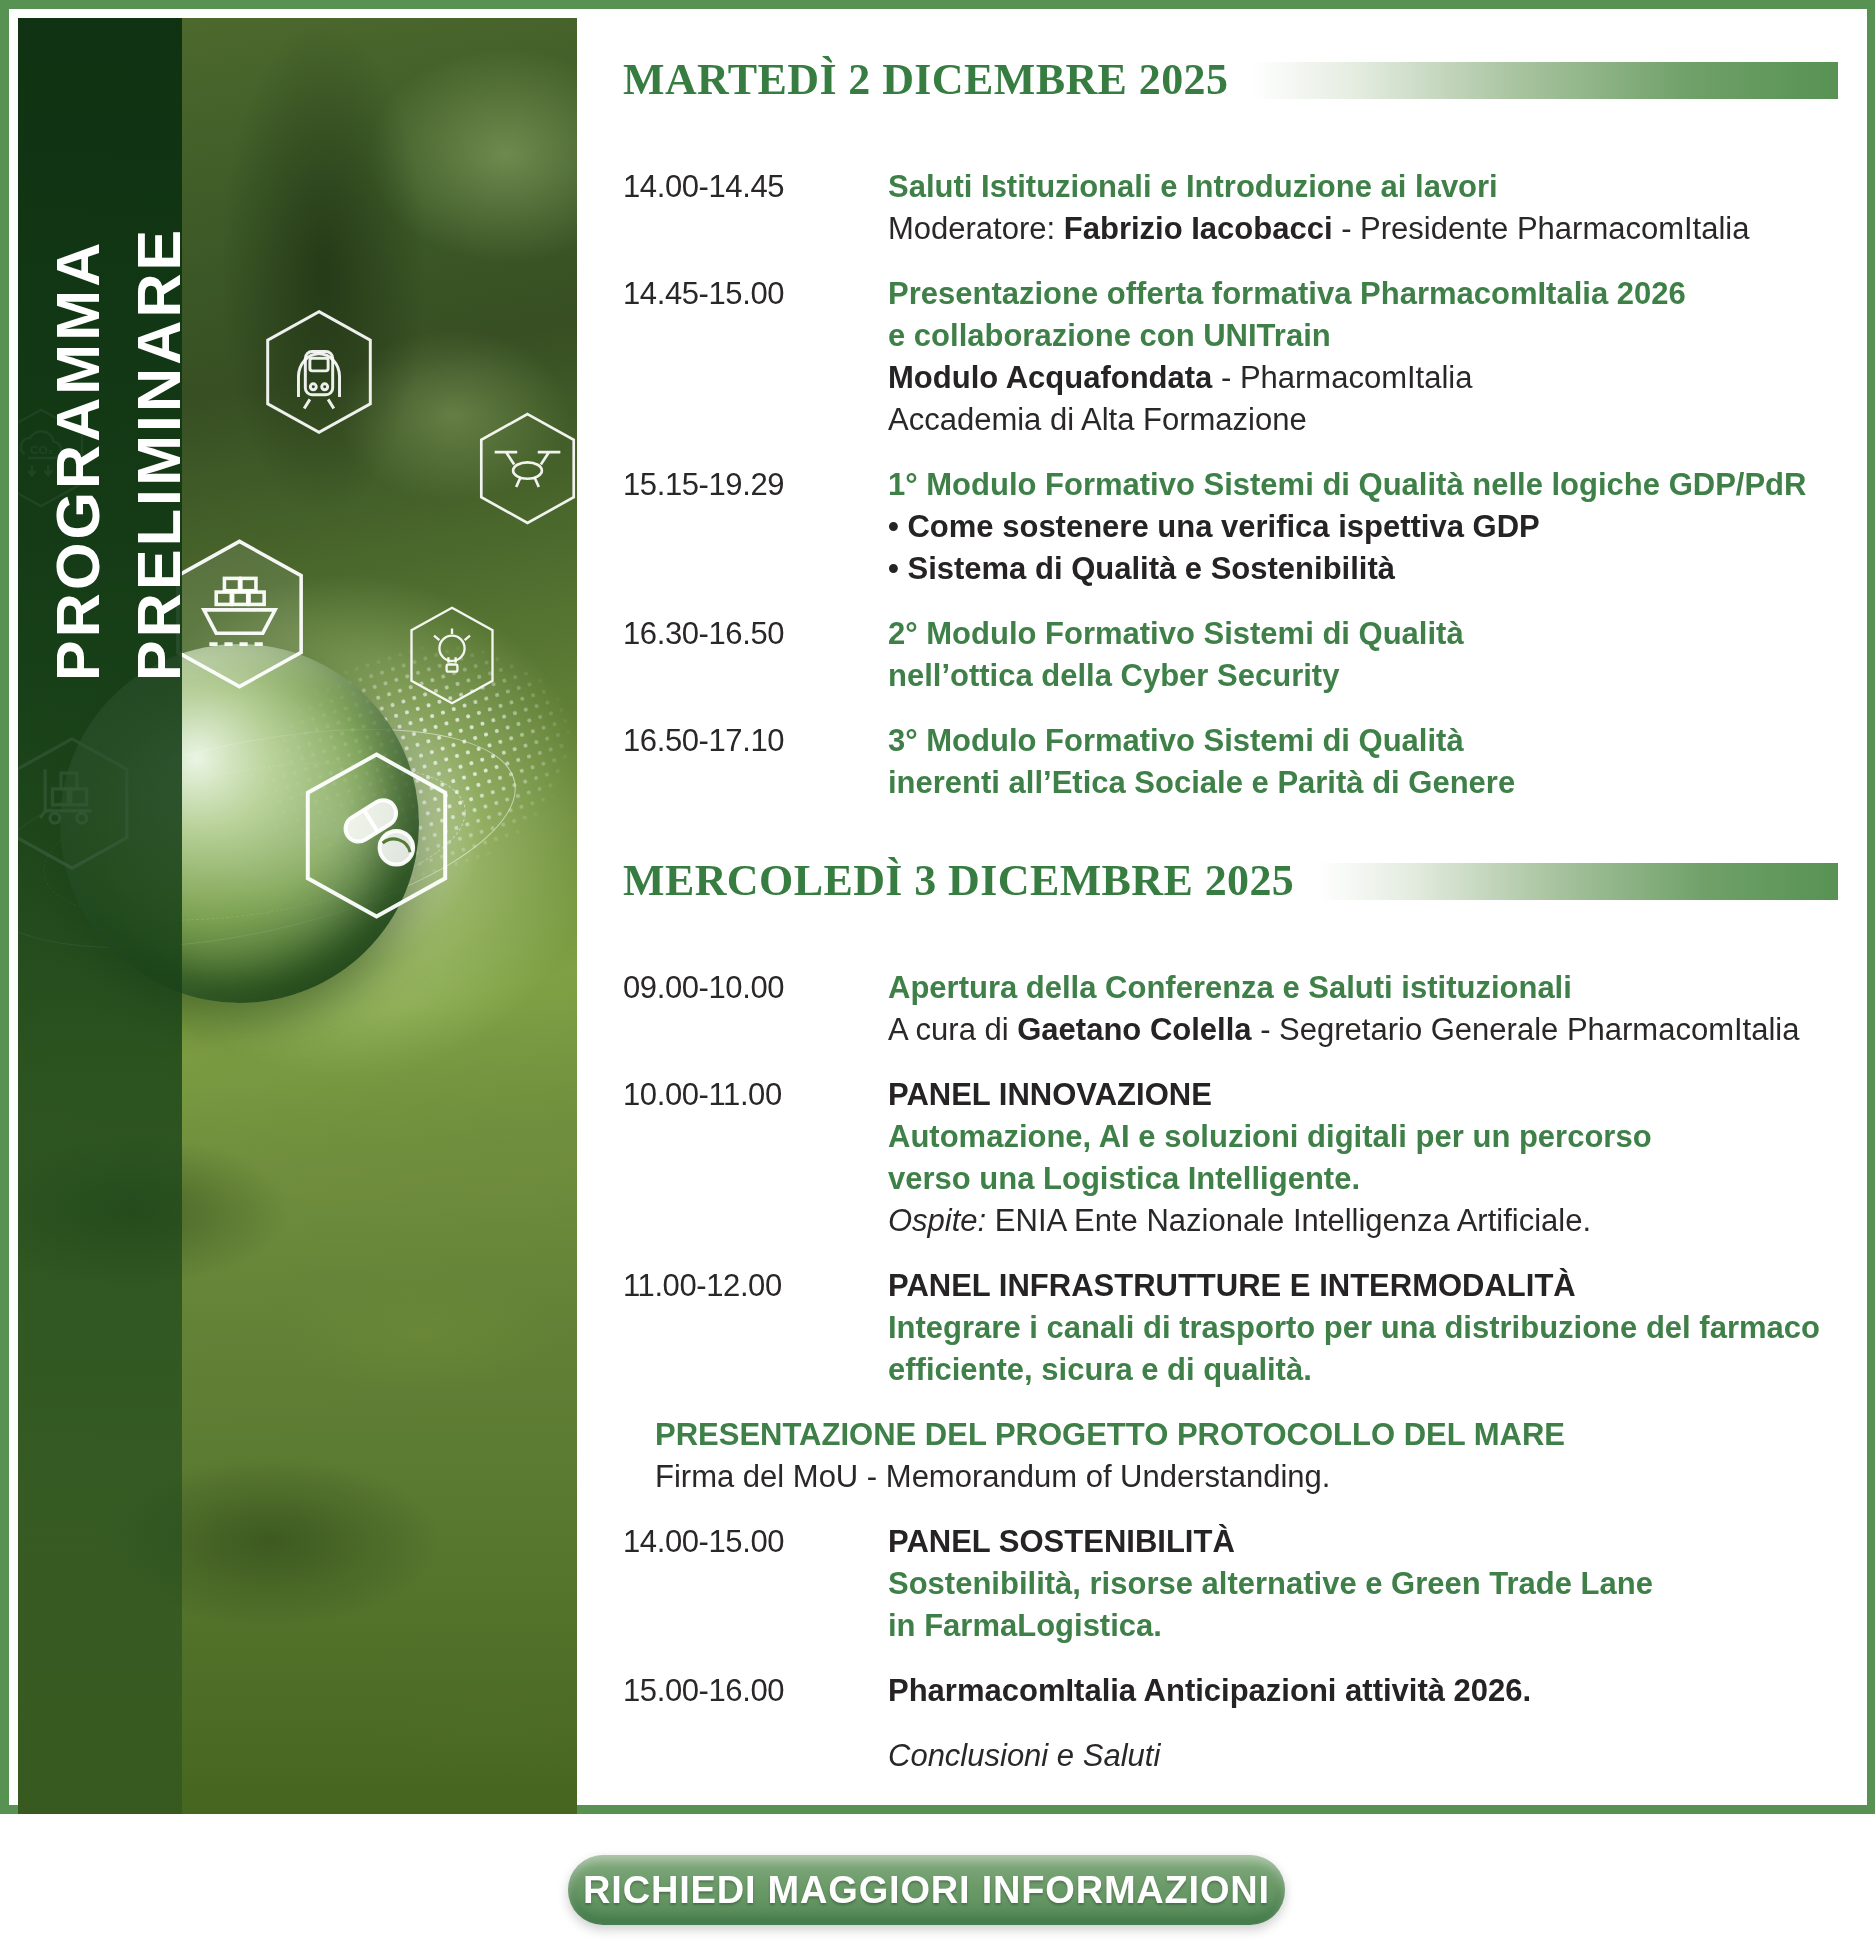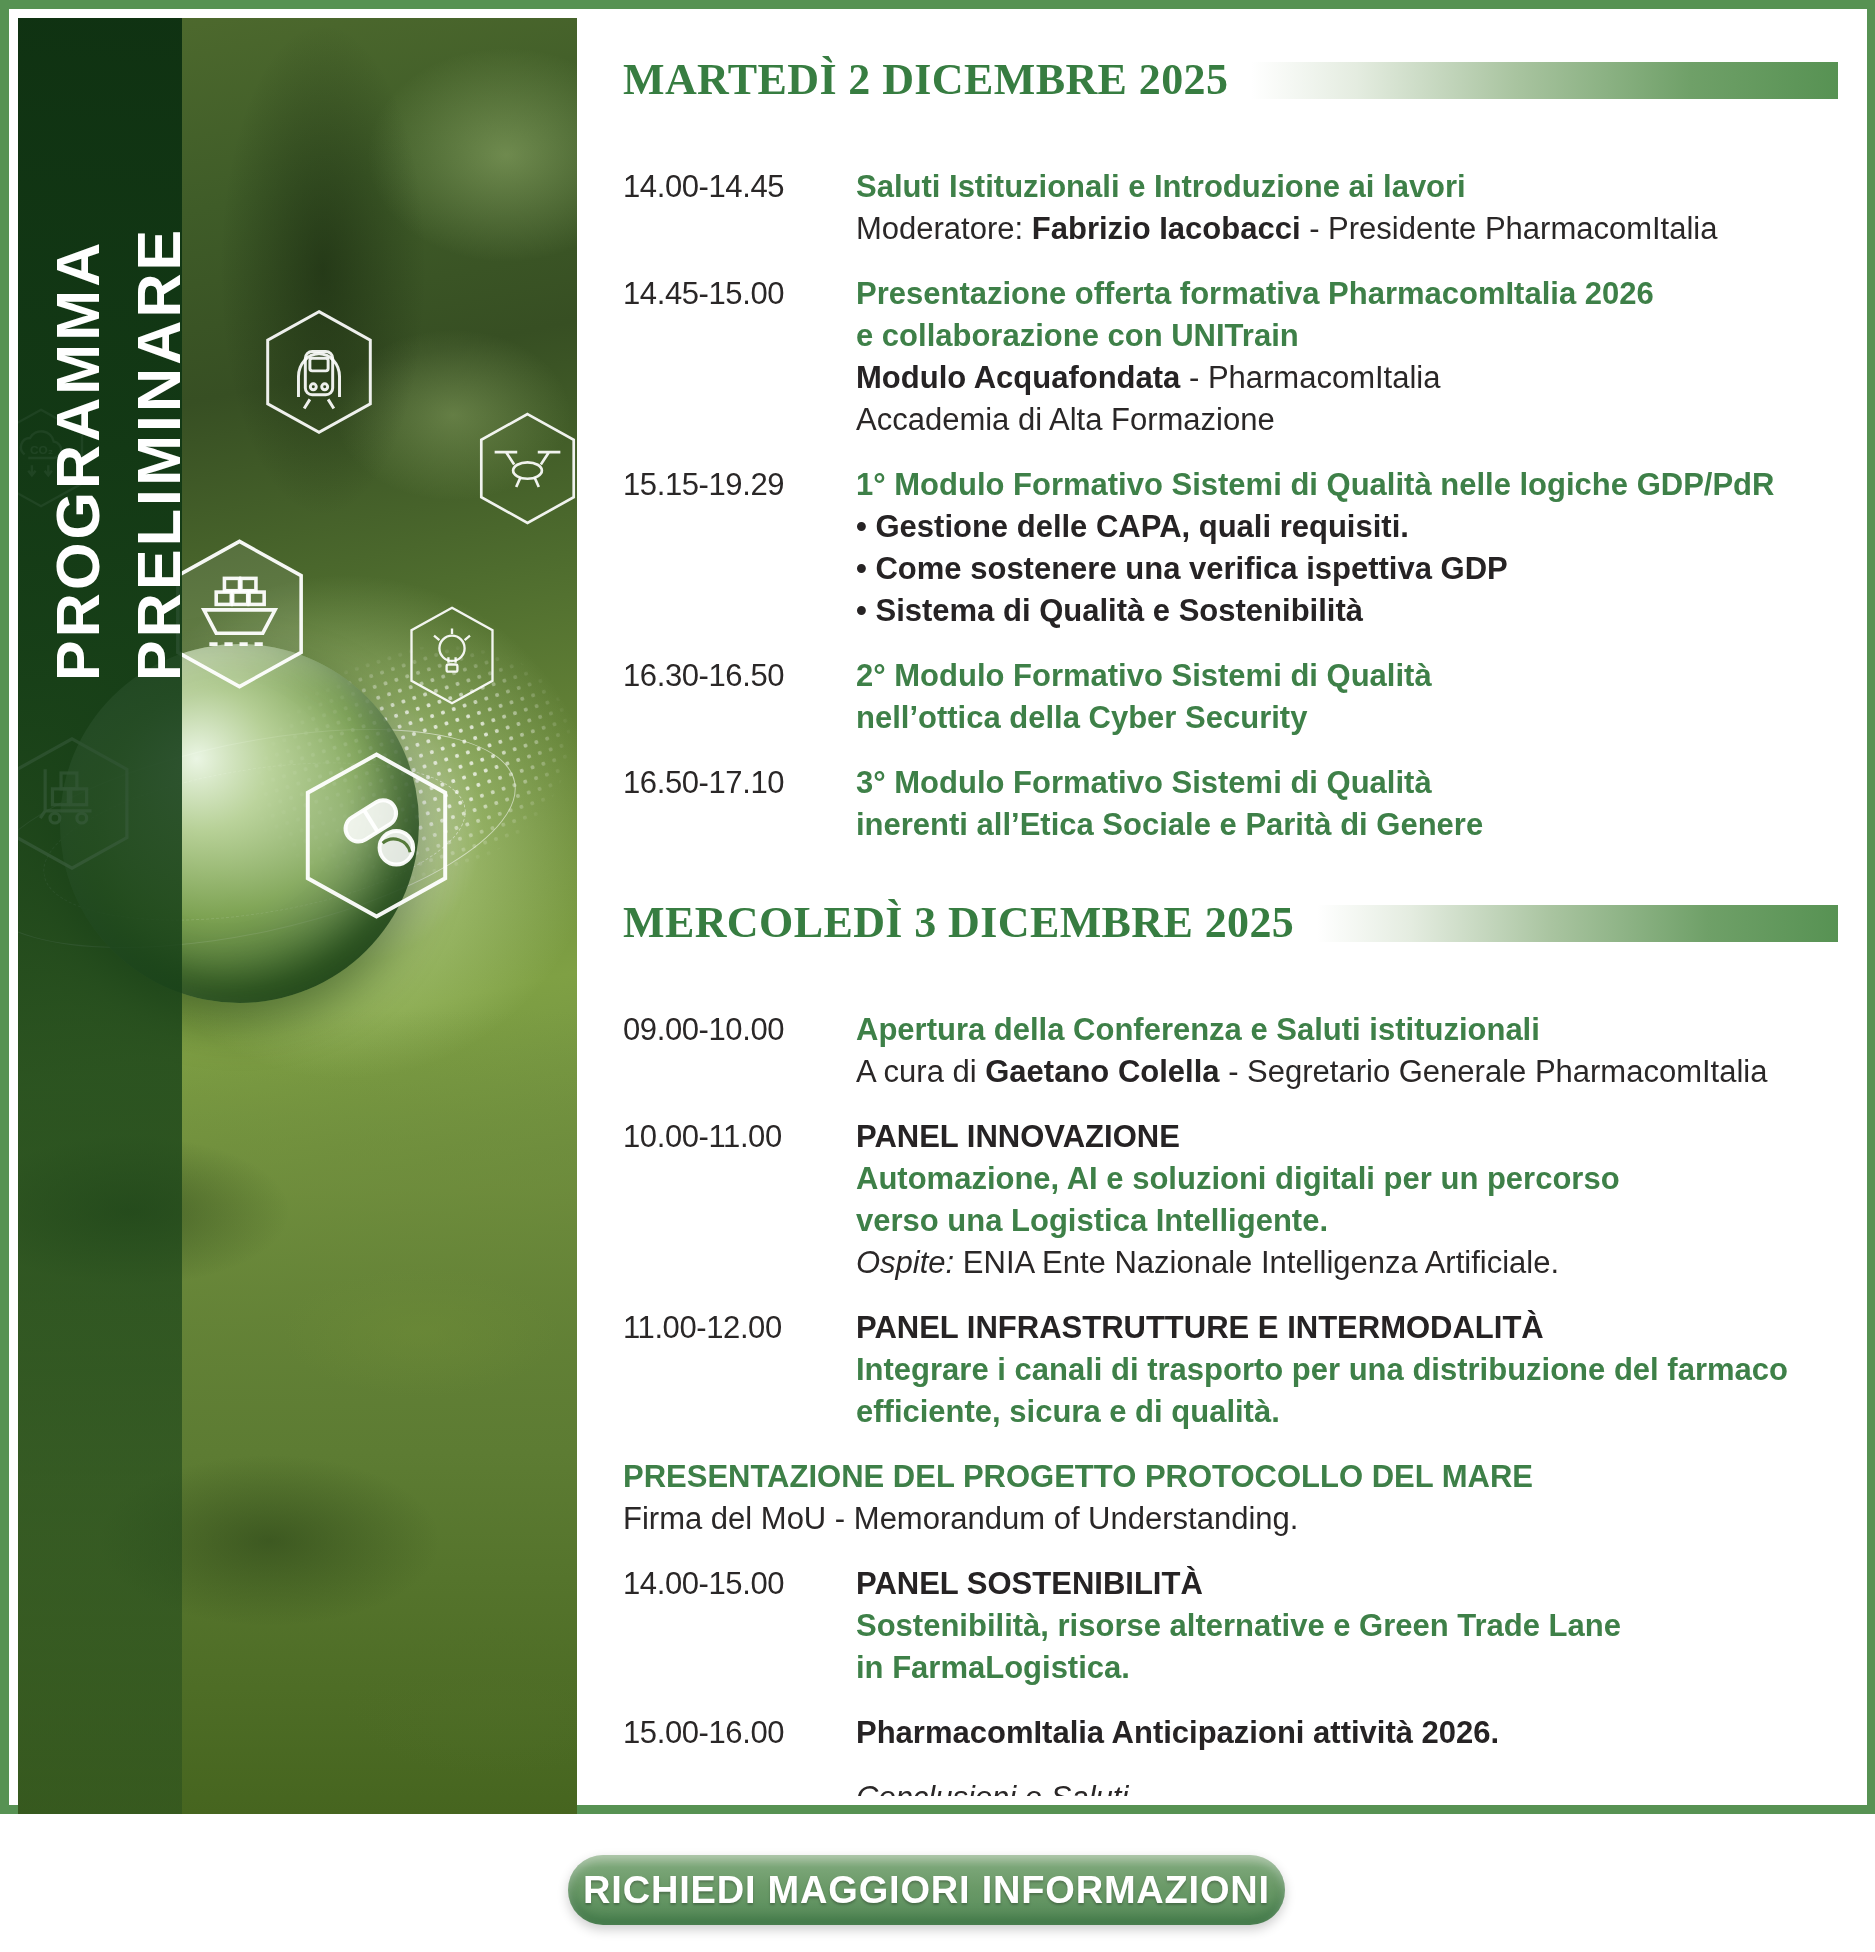--- a/index.html
+++ b/index.html
@@ -51,21 +51,21 @@
   .day-header{display:flex;align-items:center;gap:23px;margin-top:40px;}
   .day + .day .day-header{margin-top:55px;}
   .day-title{margin:0;font-size:44px;line-height:1.0;font-weight:700;letter-spacing:0.4px;
     color:var(--header-green,#377d41);white-space:nowrap;font-family:Liberation Serif, serif;}
   .day-title-bar{flex:1;height:37px;
     background:linear-gradient(90deg,#ffffff 0%,#e4ece0 18%,#a9c4a0 45%,#6fa068 75%,var(--frame-green,#54904f) 100%);}
   .day-header{margin-bottom:64px;}
   .item{display:grid;grid-template-columns:233px 1fr;margin-bottom:23px;}
   .time{font-size:31px;line-height:42px;color:var(--dark-text,#2a2727);letter-spacing:-0.4px;}
   .desc{font-size:31px;line-height:42px;}
-  .line{white-space:nowrap;}
+  .line{white-space:nowrap;margin-left:32px;}
   .seg-green-bold{color:var(--text-green,#3e8048);font-weight:700;}
   .seg-dark{color:var(--dark-text,#2a2727);}
   .seg-dark-bold{color:#262324;font-weight:700;}
   .seg-dark-italic{color:var(--dark-text,#2a2727);font-style:italic;}
 
   
   #cta{position:absolute;left:568px;top:1855px;width:717px;height:70px;border:none;border-radius:46px;cursor:pointer;
     background:linear-gradient(180deg,#93b58d 0%,#7aa577 18%,#6b9a68 45%,#5f9260 75%,#558a57 100%);
     box-shadow:inset 0 4.6px 9.2px rgba(255,255,255,0.35), inset 0 -7.6px 13.7px rgba(0,60,20,0.28), 0 4.6px 12.2px rgba(0,0,0,0.20);
     color:#ffffff;font-family:inherit;font-size:38px;font-weight:700;letter-spacing:0.8px;
@@ -186,21 +186,20 @@
               <div class="line"><span class="seg-green-bold">Presentazione offerta formativa PharmacomItalia 2026</span></div>
               <div class="line"><span class="seg-green-bold">e collaborazione con UNITrain</span></div>
               <div class="line"><span class="seg-dark-bold">Modulo Acquafondata</span><span class="seg-dark"> - PharmacomItalia</span></div>
               <div class="line"><span class="seg-dark">Accademia di Alta Formazione</span></div>
             </div>
           </div>
           <div class="item">
             <div class="time">15.15-19.29</div>
             <div class="desc">
               <div class="line"><span class="seg-green-bold">1° Modulo Formativo Sistemi di Qualità nelle logiche GDP/PdR</span></div>
-              <div class="line"><span class="seg-dark-bold">• Gestione delle CAPA, quali requisiti.</span></div>
               <div class="line"><span class="seg-dark-bold">• Come sostenere una verifica ispettiva GDP</span></div>
               <div class="line"><span class="seg-dark-bold">• Sistema di Qualità e Sostenibilità</span></div>
             </div>
           </div>
           <div class="item">
             <div class="time">16.30-16.50</div>
             <div class="desc">
               <div class="line"><span class="seg-green-bold">2° Modulo Formativo Sistemi di Qualità</span></div>
               <div class="line"><span class="seg-green-bold">nell’ottica della Cyber Security</span></div>
             </div>

